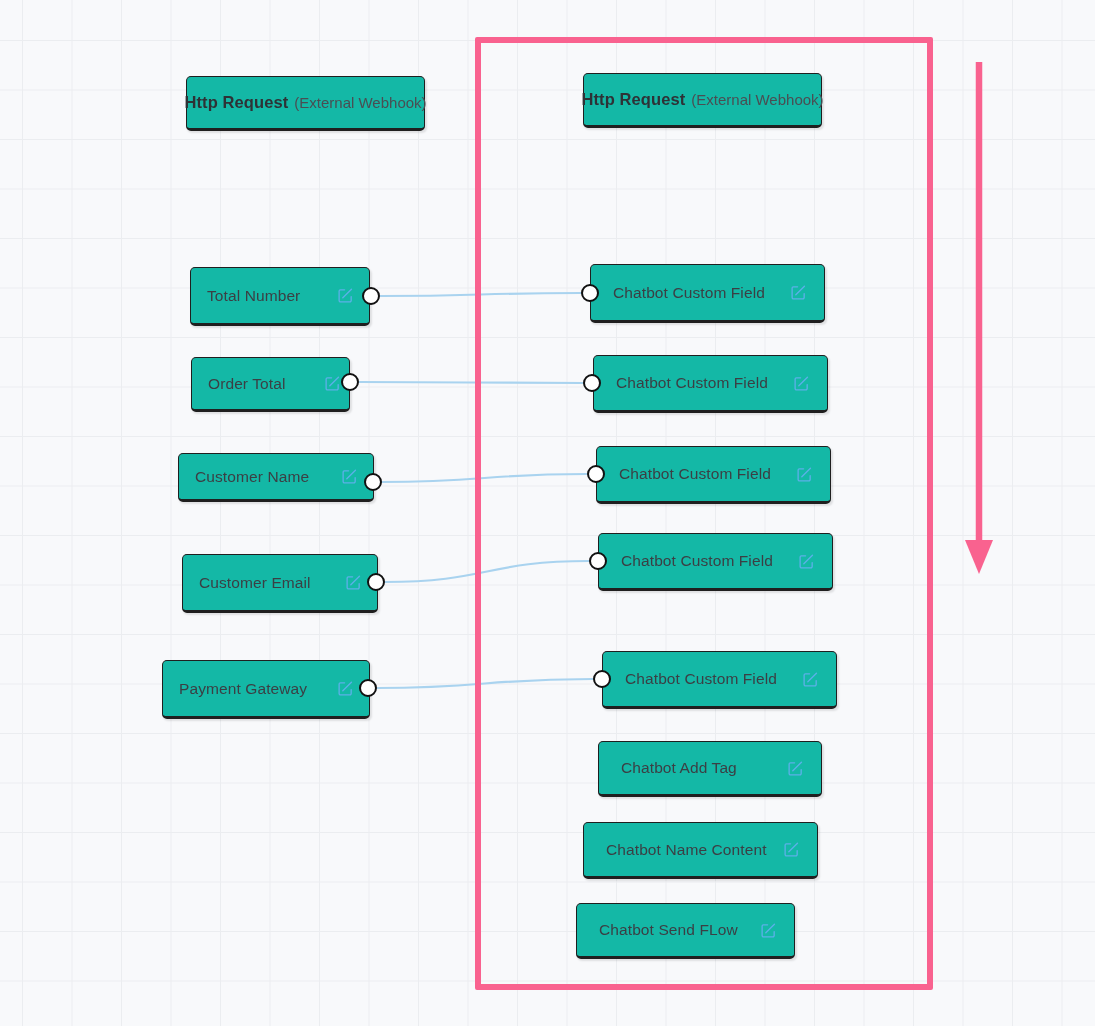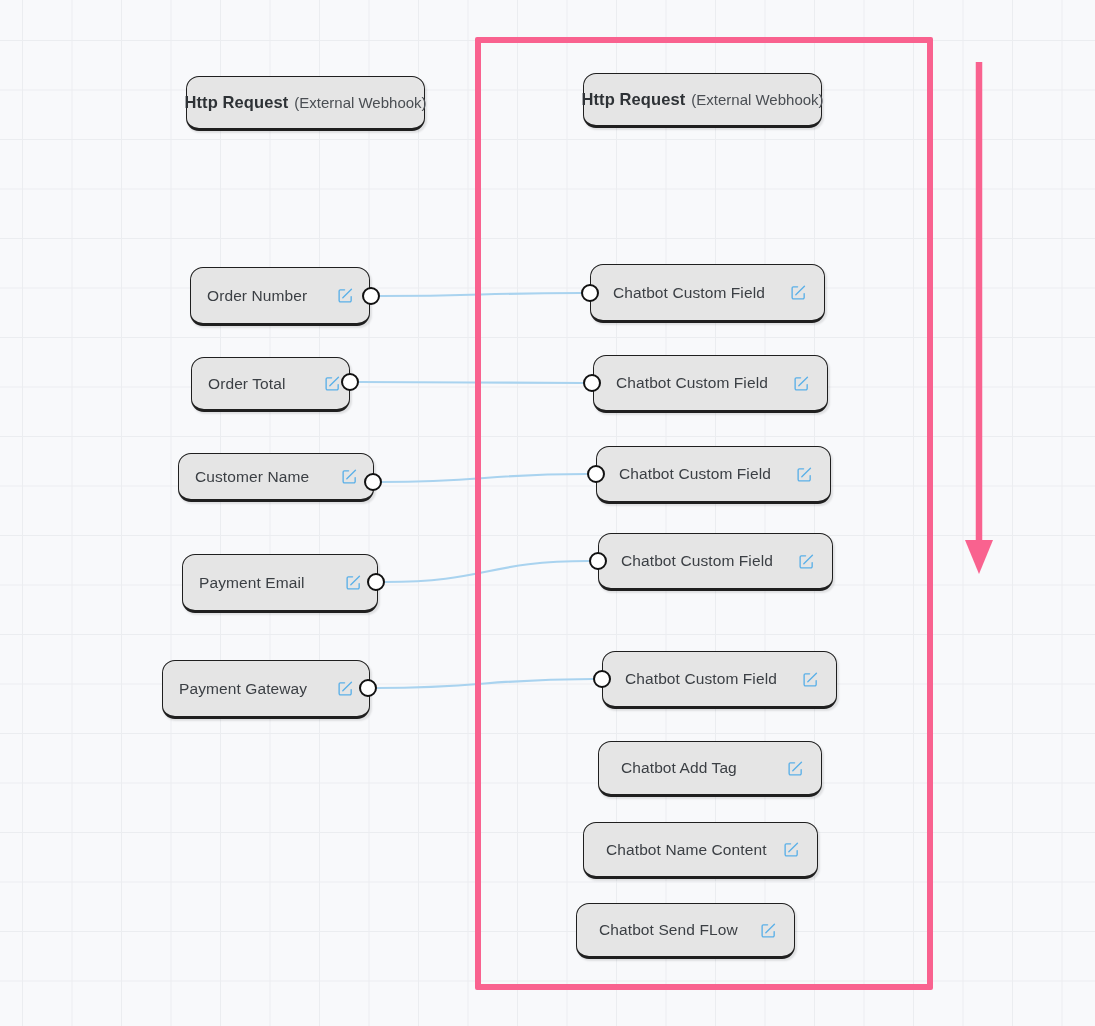--- a/index.html
+++ b/index.html
@@ -52,24 +52,24 @@
   #flow-arrow {
     position: absolute;
     z-index: 6;
     pointer-events: none;
   }
 
   
   .node {
     position: absolute;
     box-sizing: border-box;
-    background: #e5e5e5;
+    background: #14b8a6;
     border: 1.6px solid #1f1f1f;
     border-bottom-width: 3.2px;
-    border-radius: 13px;
+    border-radius: 5px;
     display: flex;
     align-items: center;
     z-index: 3;
     box-shadow: 1.5px 2px 2px rgba(0,0,0,0.10);
   }
   .node .node-label {
     color: #3b3f44;
     font-size: 15.5px;
     letter-spacing: 0.1px;
     white-space: nowrap;
@@ -144,42 +144,42 @@
 <div id="node-layer">
     <div class="node header-node" style="left: 186px; top: 76px; width: 239px; height: 55px;">
       <span class="node-label">Http Request</span>
       <span class="node-sub">(External Webhook)</span>
     </div>
     <div class="node header-node" style="left: 583px; top: 73px; width: 239px; height: 55px;">
       <span class="node-label">Http Request</span>
       <span class="node-sub">(External Webhook)</span>
     </div>
     <div class="node field-node" style="left: 190px; top: 267px; width: 180px; height: 59px;">
-      <span class="node-label">Order Number</span>
+      <span class="node-label">Total Number</span>
       <svg class="edit-icon" viewBox="0 0 24 24" fill="none">
         <path d="M20 13.5V19.2A1.8 1.8 0 0 1 18.2 21H4.8A1.8 1.8 0 0 1 3 19.2V5.8A1.8 1.8 0 0 1 4.8 4h5.9" stroke="#5bb0e8" stroke-width="1.9" stroke-linecap="round" stroke-linejoin="round"></path>
         <path d="M8.2 15.2 L20.4 3.1" stroke="#5bb0e8" stroke-width="1.9" stroke-linecap="round"></path>
       </svg>
     </div>
     <div class="node field-node" style="left: 191px; top: 357px; width: 159px; height: 55px; gap: 24px;">
       <span class="node-label">Order Total</span>
       <svg class="edit-icon" viewBox="0 0 24 24" fill="none">
         <path d="M20 13.5V19.2A1.8 1.8 0 0 1 18.2 21H4.8A1.8 1.8 0 0 1 3 19.2V5.8A1.8 1.8 0 0 1 4.8 4h5.9" stroke="#5bb0e8" stroke-width="1.9" stroke-linecap="round" stroke-linejoin="round"></path>
         <path d="M8.2 15.2 L20.4 3.1" stroke="#5bb0e8" stroke-width="1.9" stroke-linecap="round"></path>
       </svg>
     </div>
     <div class="node field-node" style="left: 178px; top: 453px; width: 196px; height: 49px;">
       <span class="node-label">Customer Name</span>
       <svg class="edit-icon" viewBox="0 0 24 24" fill="none">
         <path d="M20 13.5V19.2A1.8 1.8 0 0 1 18.2 21H4.8A1.8 1.8 0 0 1 3 19.2V5.8A1.8 1.8 0 0 1 4.8 4h5.9" stroke="#5bb0e8" stroke-width="1.9" stroke-linecap="round" stroke-linejoin="round"></path>
         <path d="M8.2 15.2 L20.4 3.1" stroke="#5bb0e8" stroke-width="1.9" stroke-linecap="round"></path>
       </svg>
     </div>
     <div class="node field-node" style="left: 182px; top: 554px; width: 196px; height: 59px;">
-      <span class="node-label">Payment Email</span>
+      <span class="node-label">Customer Email</span>
       <svg class="edit-icon" viewBox="0 0 24 24" fill="none">
         <path d="M20 13.5V19.2A1.8 1.8 0 0 1 18.2 21H4.8A1.8 1.8 0 0 1 3 19.2V5.8A1.8 1.8 0 0 1 4.8 4h5.9" stroke="#5bb0e8" stroke-width="1.9" stroke-linecap="round" stroke-linejoin="round"></path>
         <path d="M8.2 15.2 L20.4 3.1" stroke="#5bb0e8" stroke-width="1.9" stroke-linecap="round"></path>
       </svg>
     </div>
     <div class="node field-node" style="left: 162px; top: 660px; width: 208px; height: 59px;">
       <span class="node-label">Payment Gateway</span>
       <svg class="edit-icon" viewBox="0 0 24 24" fill="none">
         <path d="M20 13.5V19.2A1.8 1.8 0 0 1 18.2 21H4.8A1.8 1.8 0 0 1 3 19.2V5.8A1.8 1.8 0 0 1 4.8 4h5.9" stroke="#5bb0e8" stroke-width="1.9" stroke-linecap="round" stroke-linejoin="round"></path>
         <path d="M8.2 15.2 L20.4 3.1" stroke="#5bb0e8" stroke-width="1.9" stroke-linecap="round"></path>

